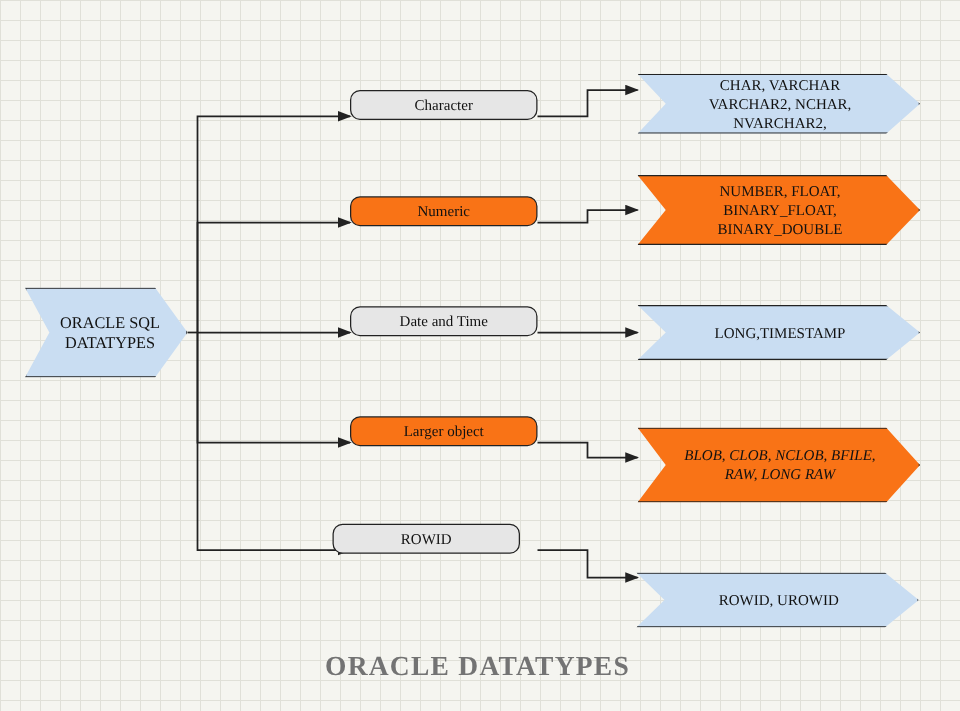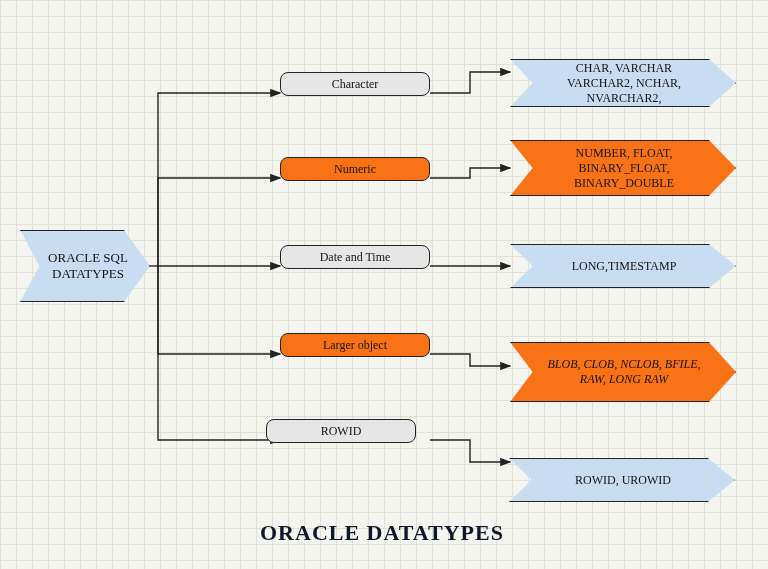--- a/index.html
+++ b/index.html
@@ -53,21 +53,21 @@
     padding: 6px 26px 6px 28px;
     font-size: 12px;
   }
   .leaf-blue { background: #c9ddf2; }
   .leaf-gray { background: #f97316; }
   .title {
     position: absolute;
     font-size: 22px;
     font-weight: bold;
     letter-spacing: 1px;
-    color: #0f172a;
+    color: #737373;
   }
 </style>
 </head>
 <body>
 
 <svg class="connectors">
   <defs>
     <marker id="arrow" markerWidth="8" markerHeight="8" refX="7" refY="3" orient="auto">
       <path d="M0,0 L8,3 L0,6 Z" fill="#222"></path>
     </marker>

